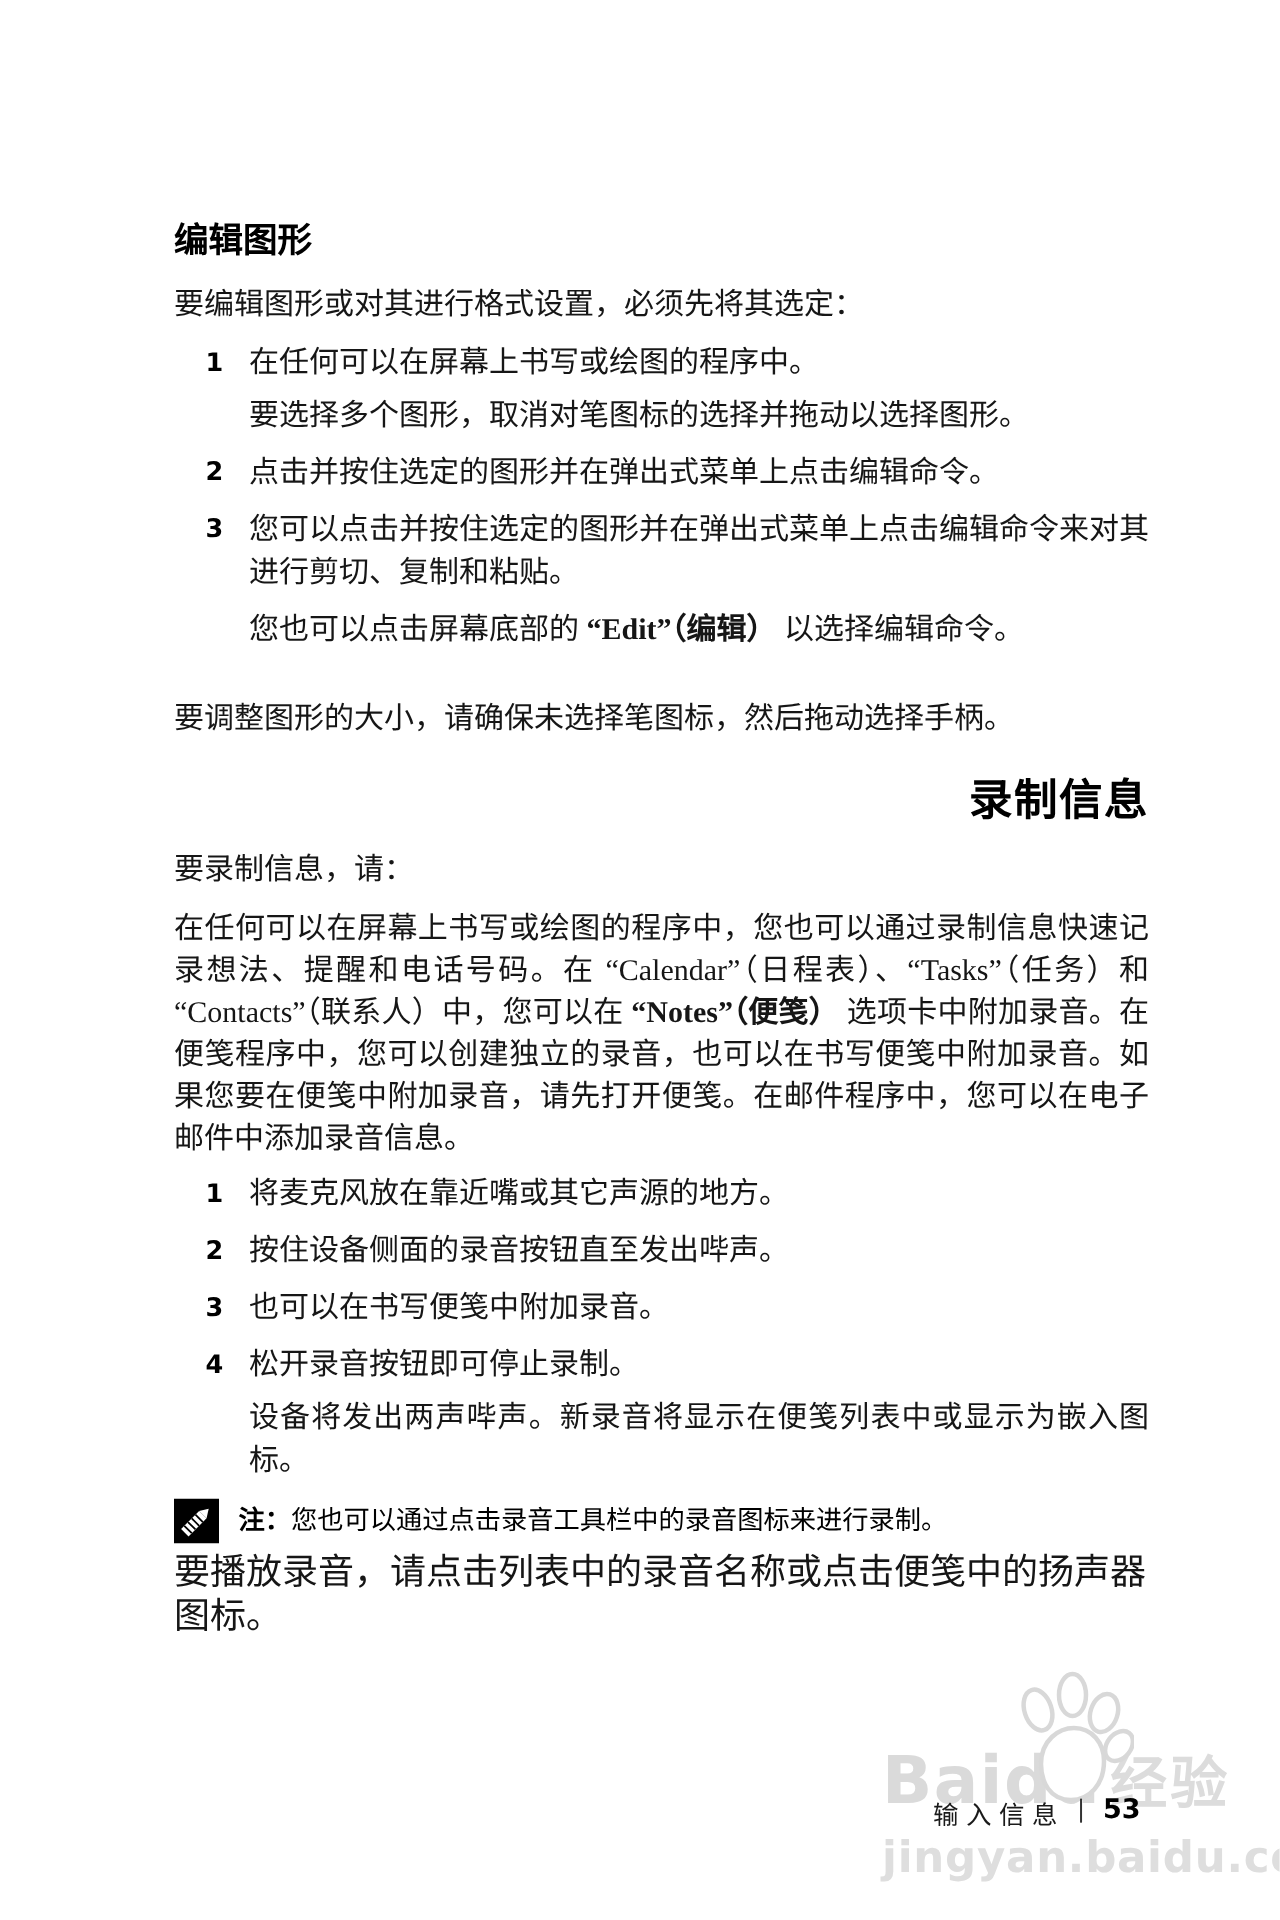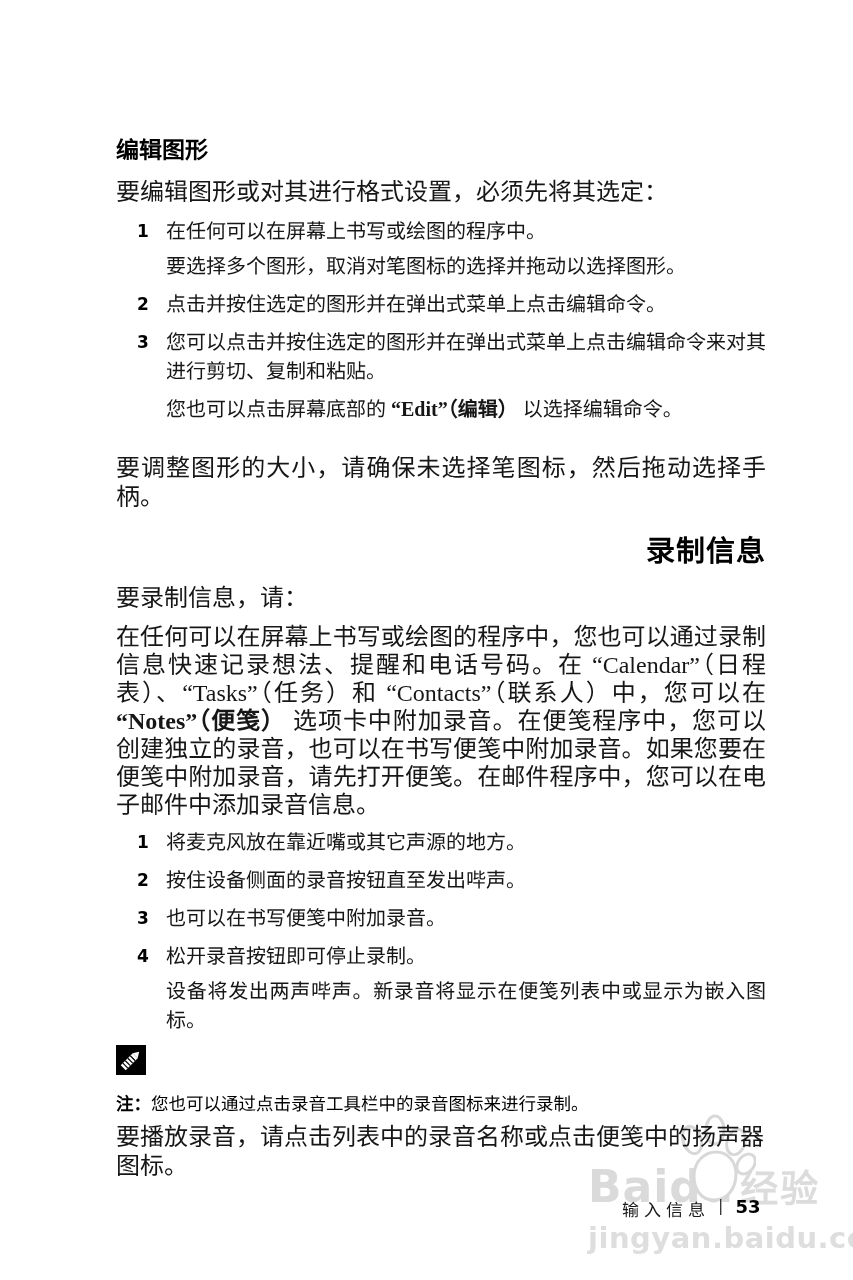--- a/index.html
+++ b/index.html
@@ -16,21 +16,21 @@
     color: #161616;
   }
   .page {
     position: absolute;
     inset: 0;
     background: #ffffff;
   }
   .content {
     position: absolute;
     left: 116px;
-    top: 136px;
+    top: 147px;
     width: 650px;
     z-index: 2;
   }
   .sub-heading {
     font-family: "DejaVu Sans", "Liberation Sans", sans-serif;
     font-weight: bold;
     font-size: 23px;
     line-height: 28px;
     color: #000;
     margin: 0 0 14px 0;
@@ -39,21 +39,21 @@
     font-family: Liberation Mono, monospace;
     font-weight: bold;
     font-size: 29px;
     line-height: 40px;
     color: #000;
     margin: 22px 0 10px 0;
     letter-spacing: 1px;
     text-align: right;
   }
   .body-p {
-    font-size: 24px;
+    font-size: 20px;
     line-height: 29px;
     margin: 0 0 10px 0;
     text-align: justify;
   }
   .para {
     line-height: 28px;
     margin-bottom: 9px;
   }
   .steps { margin: 0; }
   .step {
@@ -81,21 +81,20 @@
     font-size: 20px;
     line-height: 29px;
     margin: 5px 0 30px 0;
   }
   .bold-inline { font-weight: bold; }
   .note-row {
     display: flex;
     align-items: flex-start;
     gap: 13px;
     margin: 6px 0 6px 0;
-    flex-direction: column;
   }
   .note-icon-box {
     flex: 0 0 30px;
     height: 30px;
     margin-top: 1px;
   }
   .note-text {
     font-family: "DejaVu Sans", "Liberation Sans", sans-serif;
     font-size: 17.5px;
     line-height: 26px;

